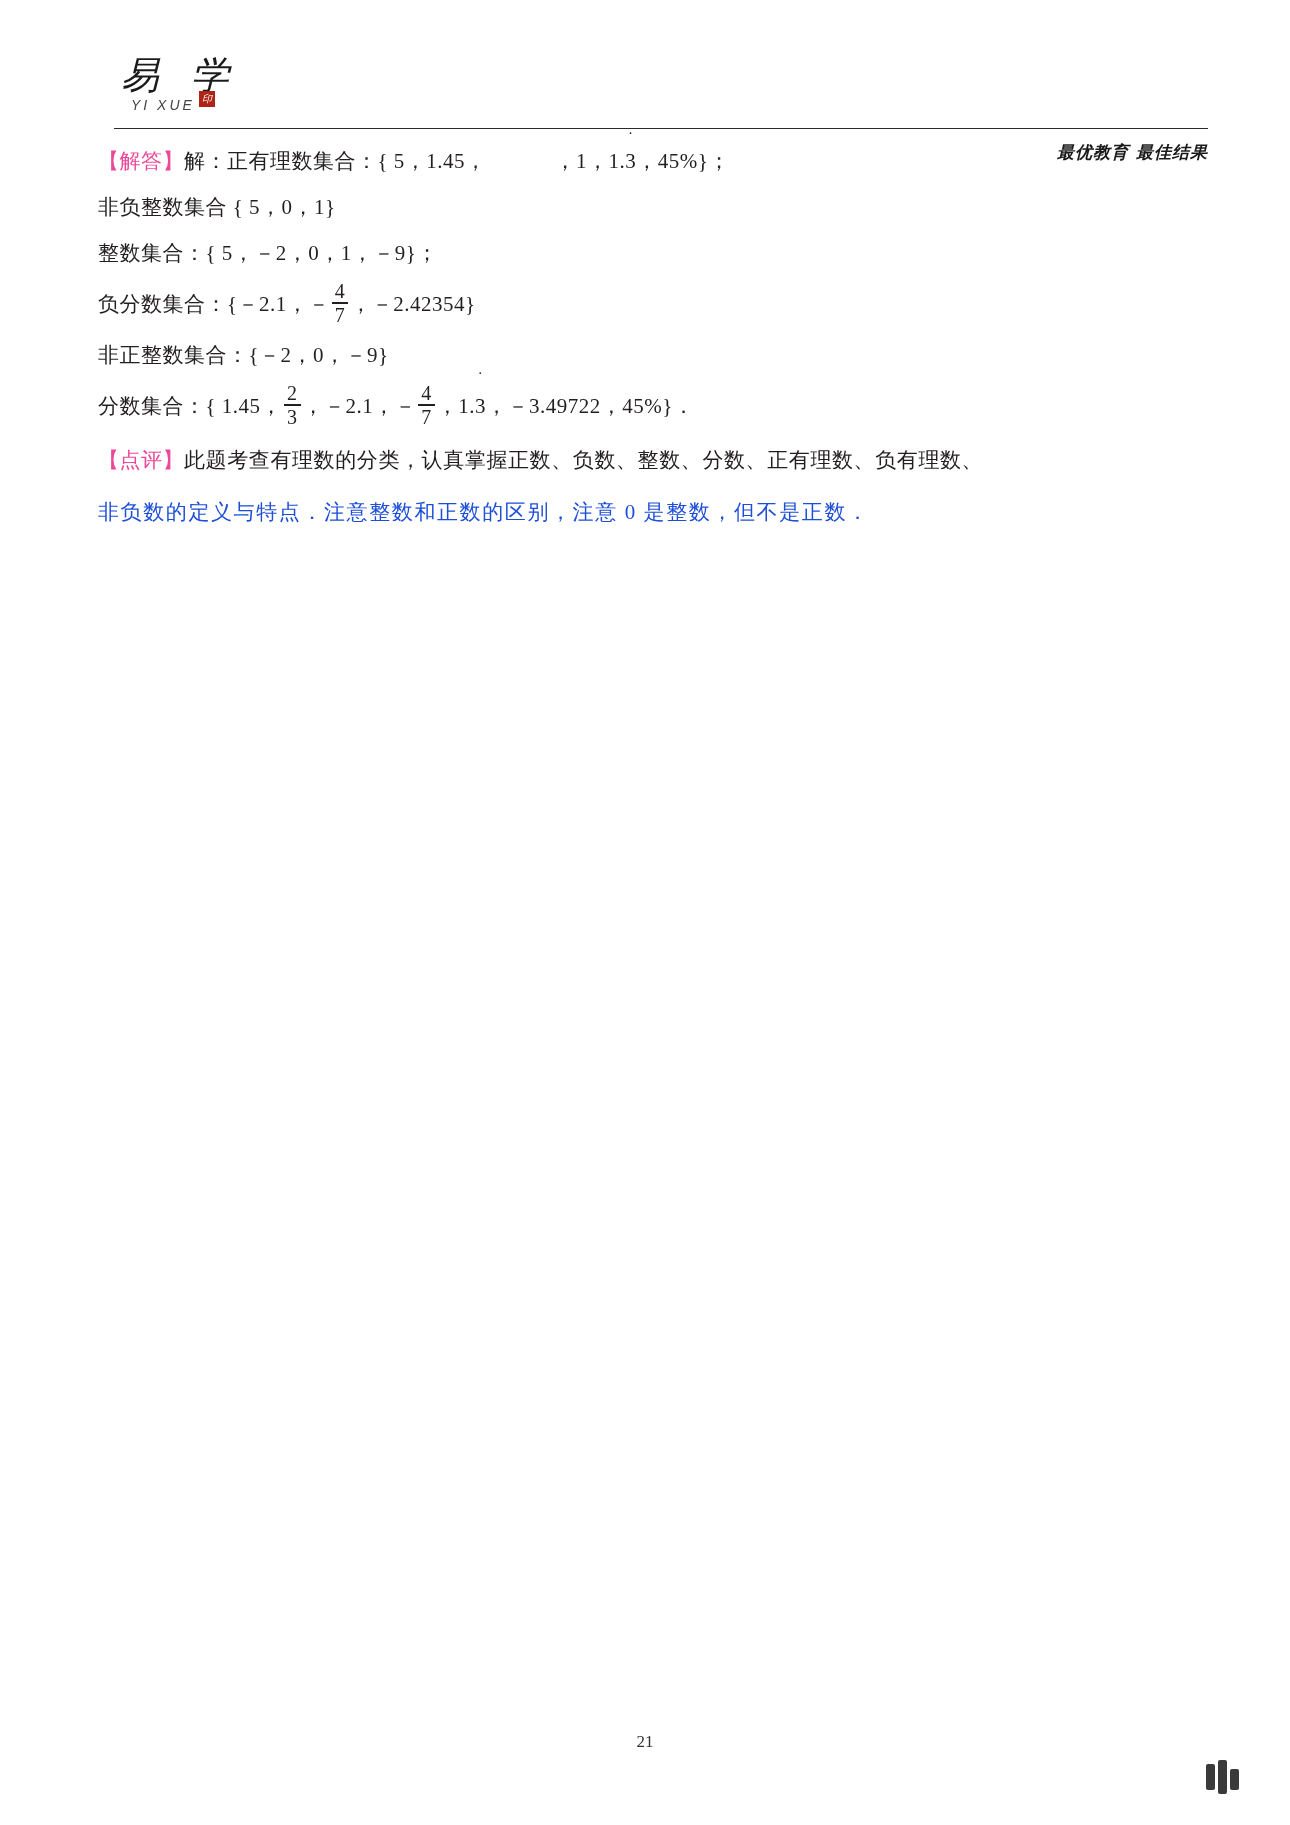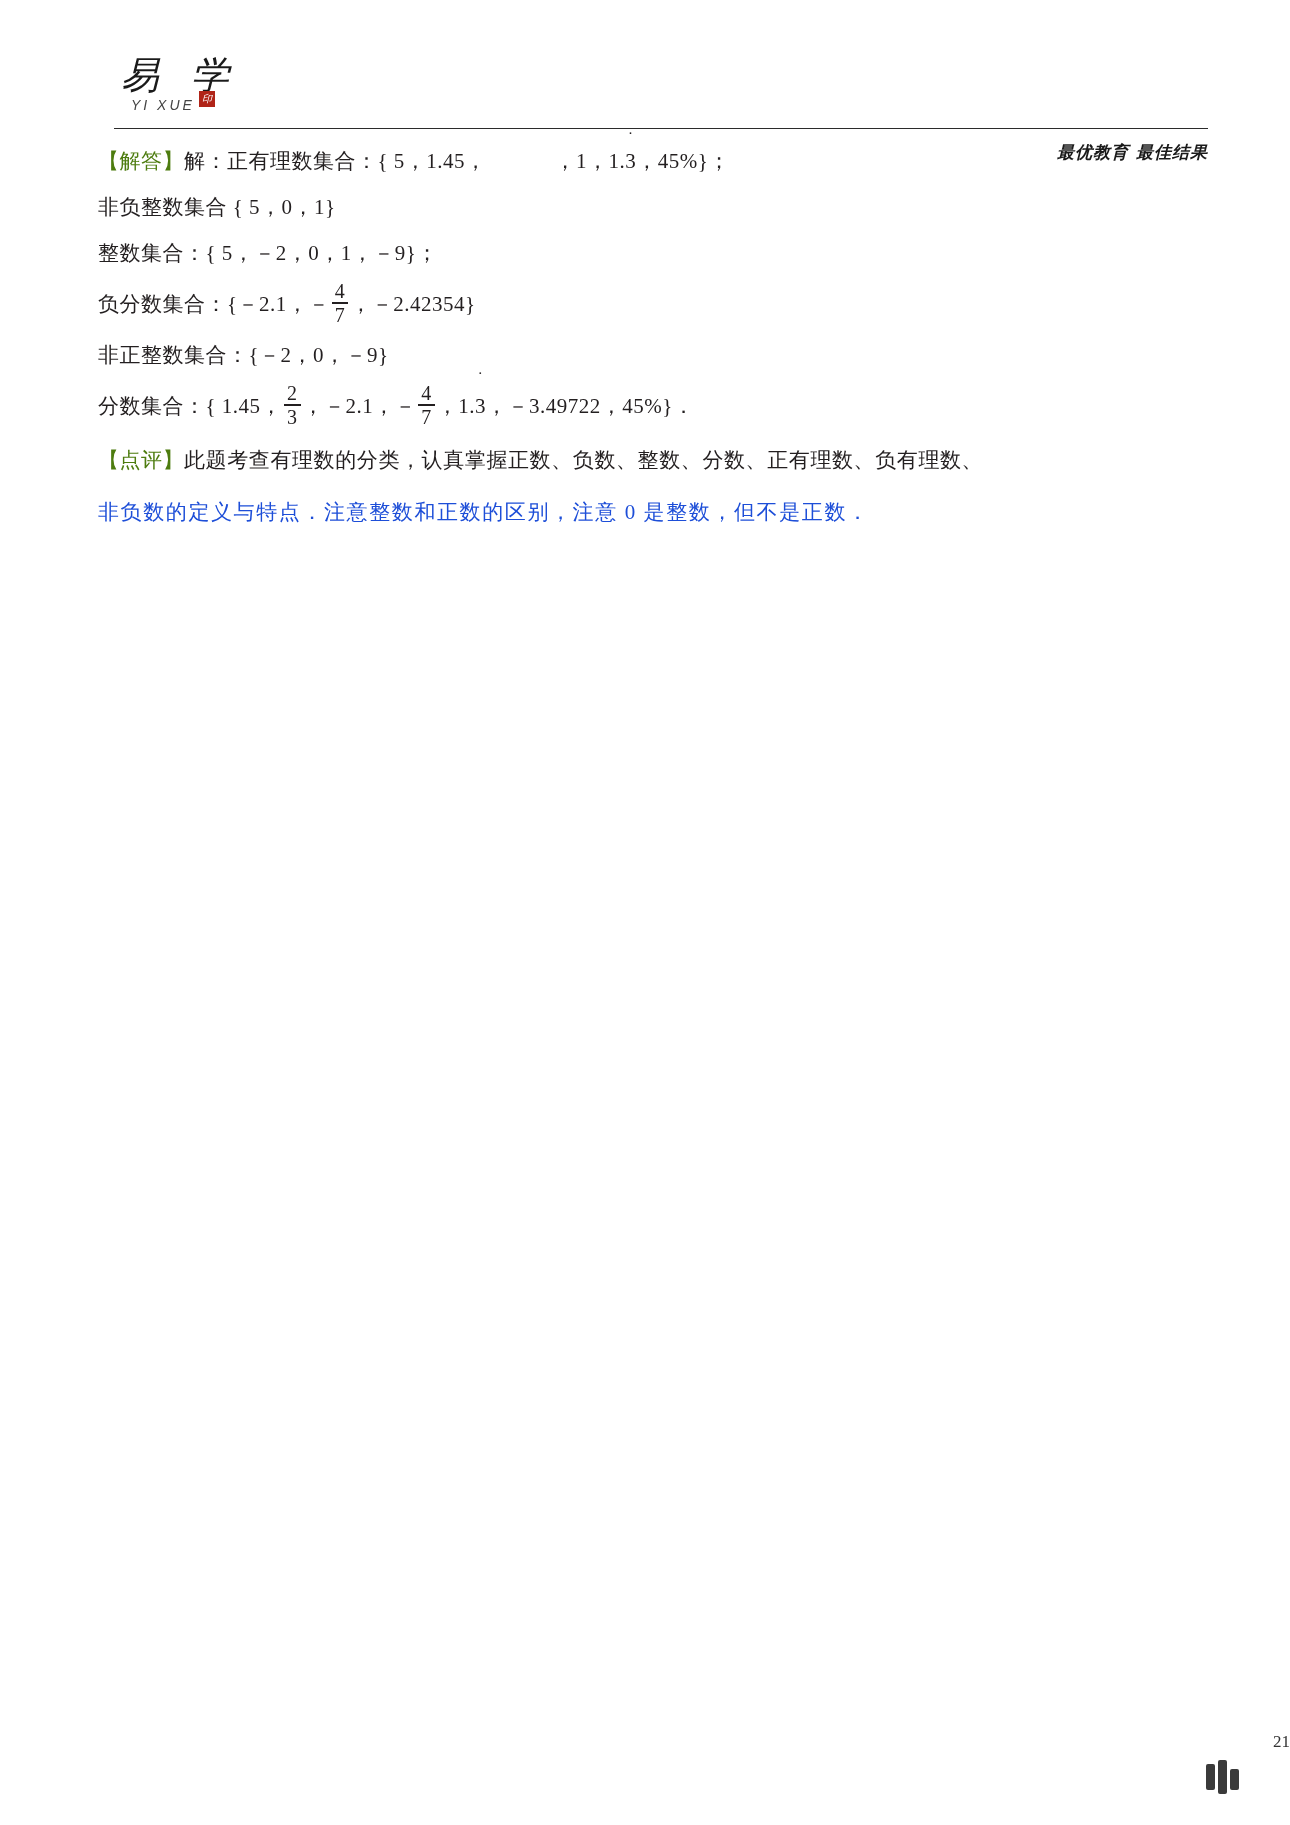--- a/index.html
+++ b/index.html
@@ -92,21 +92,21 @@
     width: 1094px;
   }
   .line {
     font-size: 21px;
     line-height: 46px;
     color: #231f20;
     white-space: nowrap;
     letter-spacing: 0.5px;
   }
   .tag {
-    color: #4d7c0f;
+    color: #ec4899;
     letter-spacing: 0.5px;
     text-align: center;
   }
   .gap-wide {
     display: inline-block;
     width: 68px;
   }
   .math-line {
     font-size: 21px;
     line-height: 56px;
@@ -164,21 +164,21 @@
     letter-spacing: 1.6px;
     color: #1d4ed8;
   }
 
   
   .page-number {
     position: absolute;
     left: 0;
     width: 1290px;
     top: 1732px;
-    text-align: right;
+    text-align: center;
     font-size: 17px;
     color: #333;
     font-family: "Liberation Serif", serif;
   }
   .watermark {
     position: absolute;
     right: 50px;
     top: 1760px;
     display: flex;
     align-items: center;

